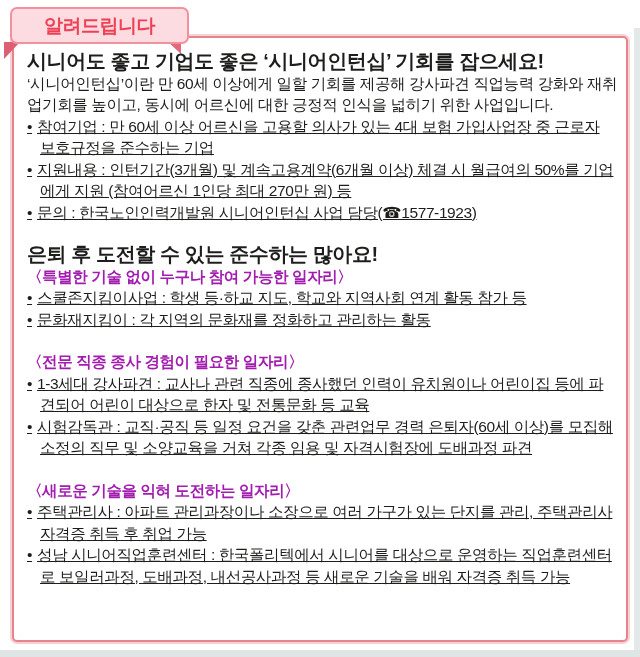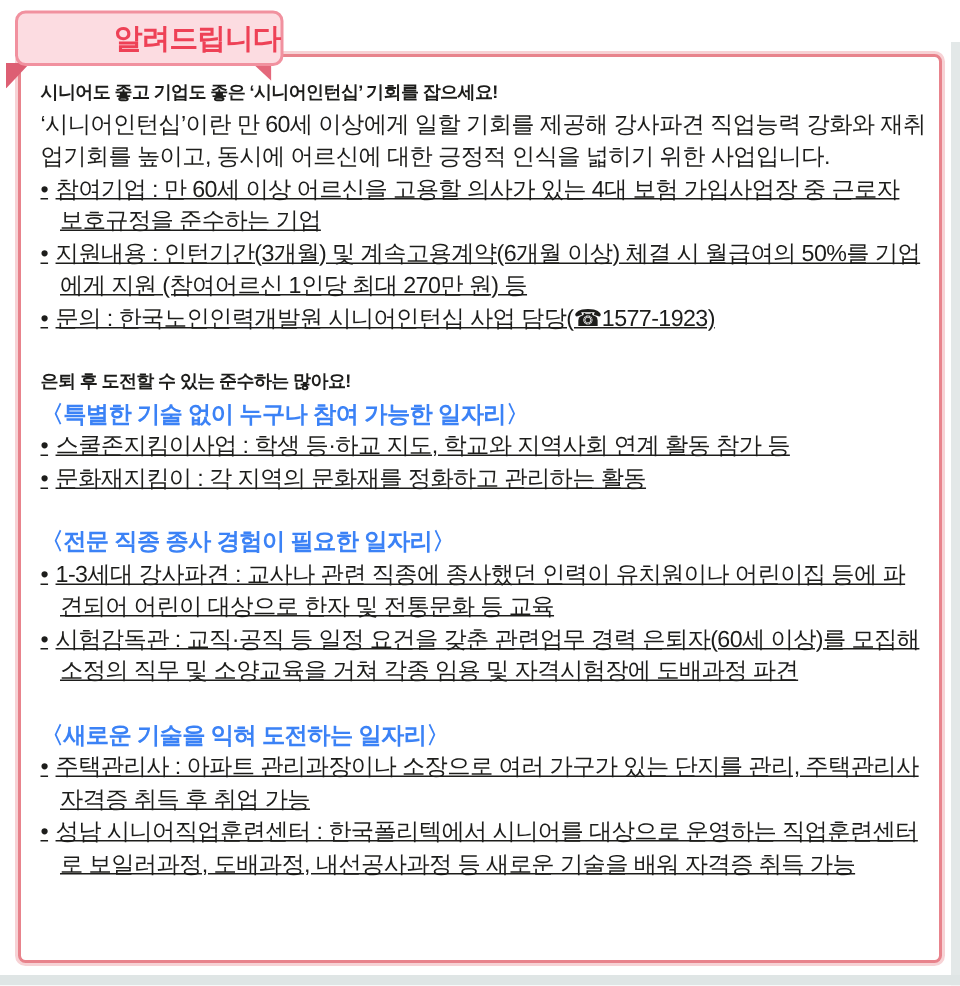--- a/index.html
+++ b/index.html
@@ -18,42 +18,42 @@
     box-sizing:border-box; background:#ffffff;
     border:2px solid #e8838c; border-radius:5px;
     box-shadow:0 0 0 2px #f7d2d5; z-index:1;
   }
 
   
   .tab {
     position:absolute; left:10px; top:7px; width:179px; height:37px;
     box-sizing:border-box; background:#fcdce1;
     border:2px solid #f1919f; border-radius:7px;
-    display:flex; align-items:center; justify-content:flex-end; z-index:3;
+    display:flex; align-items:center; justify-content:center; z-index:3;
   }
   .tab-label {
     font-weight:bold; font-size:19px; color:#ee4156; letter-spacing:-0.5px;
   }
   .fold-left {
     position:absolute; left:4px; top:42px; width:16px; height:17px;
     background:#dd5f73; clip-path:polygon(0 0,100% 0,0 100%); z-index:2;
   }
   .fold-right {
     position:absolute; left:166px; top:40px; width:15px; height:14px;
     background:#e4687b; clip-path:polygon(0 0,100% 0,100% 100%); z-index:2;
   }
 
   
   .content {
     position:absolute; left:27px; top:51px; width:591px; z-index:2;
     color:#1d1d1b; font-size:15.5px; line-height:21.5px; letter-spacing:-0.4px;
   }
-  .blk-title { font-weight:bold; font-size:12px; }
+  .blk-title { font-weight:bold; font-size:20px; }
   .blk-para  { }
-  .blk-sub   { font-weight:bold; color:#3b82f6; }
+  .blk-sub   { font-weight:bold; color:#a21caf; }
   .blk-bullet { padding-left:13px; text-indent:-13px;text-decoration:underline; }
   .dot { margin-right:5px; }
   .spacer { height:21px; }
 </style>
 </head>
 <body>
 
 <div class="shadow-right"></div>
 <div class="shadow-bottom"></div>
 

